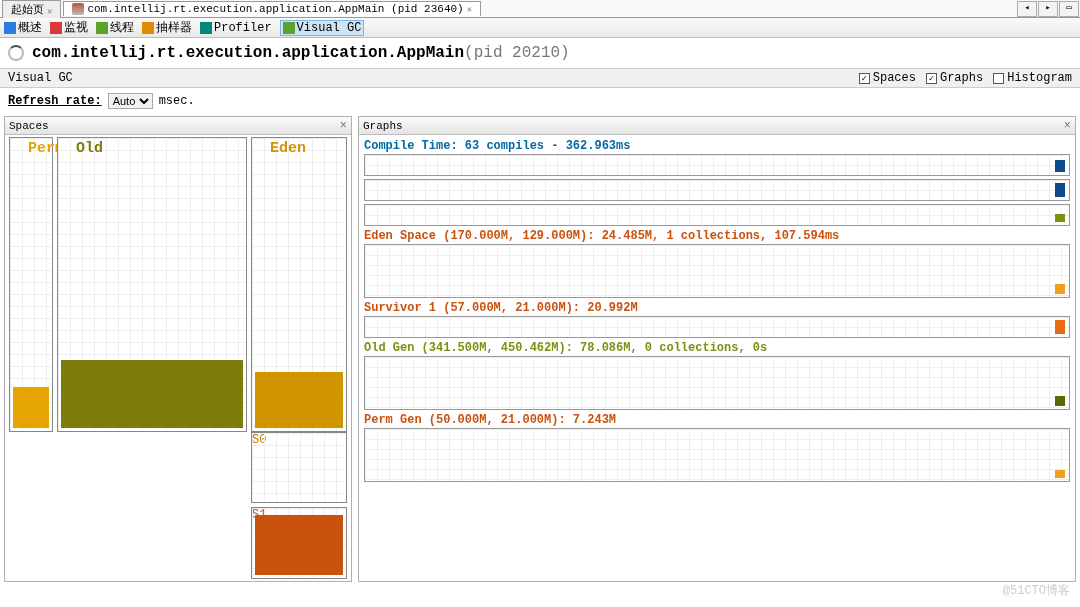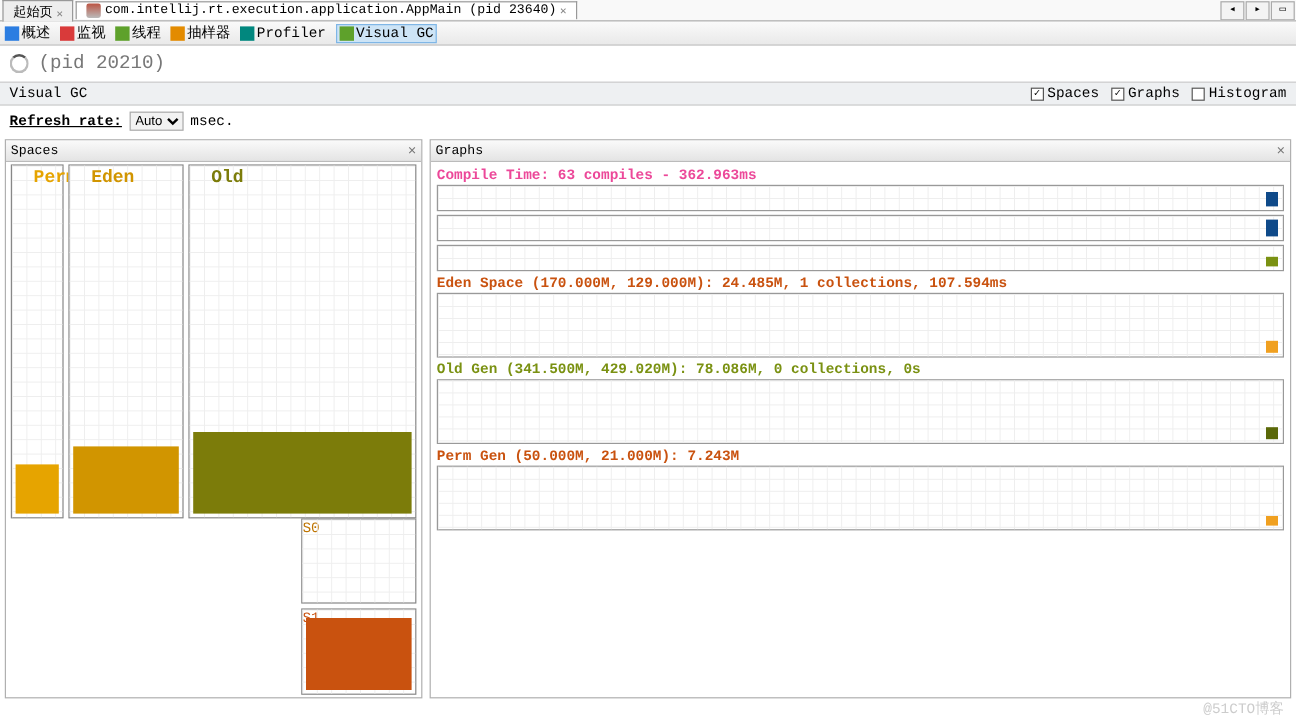--- a/index.html
+++ b/index.html
@@ -52,21 +52,21 @@
 .old-col  { flex: 1; }
 .eden-col { width: 96px; }
 .ss-col { width: 96px; margin-left: auto; display: flex; flex-direction: column; gap: 4px; }
 .ss-cell { flex: 1; border: 1px solid #888; position: relative; }
 .graphs-body { flex: 1; padding: 4px 5px; display: flex; flex-direction: column; gap: 3px; overflow: hidden; }
 .graph-item { display: flex; flex-direction: column; }
 .glabel { font-family: "Courier New", monospace; font-size: 12px; font-weight: bold; padding-bottom: 1px; }
 .gbox { border: 1px solid #999; position: relative; background: #fff; }
 .gbox .grid { background-size: 12px 10px; }
 .spike { position: absolute; right: 4px; bottom: 3px; width: 10px; }
-.c-blue { color: #ec4899; } .bg-blue { background: #0f4a8a; }
+.c-blue { color: #0369a1; } .bg-blue { background: #0f4a8a; }
 .c-olive { color: #7a9112; } .bg-olive { background: #7a9112; }
 .c-orange { color: #c9520f; } .bg-orange { background: #f0a020; } .bg-orange2 { background: #e86c18; } .bg-darkolive { background: #5a6808; }
 .watermark { position: absolute; right: 10px; bottom: 8px; color: #ccc; font-size: 12px; }
 .java-ico { width: 12px; height: 12px; background: linear-gradient(#b54,#bbb); display: inline-block; border-radius: 2px; }
 </style>
 </head>
 <body>
 
 <div class="tabbar">
   <div class="tab">
@@ -107,20 +107,21 @@
       <span>Profiler</span>
     </div>
   <div class="tbitem active">
       <span class="tico green"></span>
       <span>Visual GC</span>
     </div>
 </div>
 
 <div class="apptitle">
   <span class="spin"></span>
+  <span class="bold">com.intellij.rt.execution.application.AppMain</span>
   <span class="pid"> (pid 20210)</span>
 </div>
 
 <div class="subbar">
   <span>Visual GC</span>
   <div class="right">
     <div class="chk">
         <span class="box">✓</span>
         <span>Spaces</span>
       </div>
@@ -148,30 +149,30 @@
       <span>Spaces</span>
       <span class="x">×</span>
     </div>
     <div class="spaces-body">
       <div class="sp-row1">
         <div class="sp-cell perm-col">
           <div class="grid"></div>
           <span class="lbl c-perm">Perm</span>
           <div class="fill f-perm" style="height:14%"></div>
         </div>
+        <div class="sp-cell old-col">
+          <div class="grid"></div>
+          <span class="lbl c-old">Old</span>
+          <div class="fill f-old" style="height:23%"></div>
+        </div>
         <div class="sp-cell eden-col">
           <div class="grid"></div>
           <span class="lbl c-eden">Eden</span>
           <div class="fill f-eden" style="height:19%"></div>
         </div>
-        <div class="sp-cell old-col">
-          <div class="grid"></div>
-          <span class="lbl c-old">Old</span>
-          <div class="fill f-old" style="height:23%"></div>
-        </div>
       </div>
       <div class="sp-row2">
         <div class="ss-col">
           <div class="ss-cell">
             <div class="grid"></div>
             <span class="lbl c-s0">S0</span>
           </div>
           <div class="ss-cell">
             <div class="grid"></div>
             <span class="lbl c-s1">S1</span>
@@ -208,21 +209,28 @@
           </div>
         </div>
         <div class="graph-item">
           <div class="glabel c-orange">Eden Space (170.000M, 129.000M): 24.485M, 1 collections, 107.594ms</div>
           <div class="gbox" style="height: 54px;">
             <div class="grid"></div>
             <div class="spike bg-orange" style="height: 10px;"></div>
           </div>
         </div>
         <div class="graph-item">
-          <div class="glabel c-olive">Old Gen (341.500M, 429.020M): 78.086M, 0 collections, 0s</div>
+          <div class="glabel c-orange">Survivor 1 (57.000M, 21.000M): 20.992M</div>
+          <div class="gbox" style="height: 22px;">
+            <div class="grid"></div>
+            <div class="spike bg-orange2" style="height: 14px;"></div>
+          </div>
+        </div>
+        <div class="graph-item">
+          <div class="glabel c-olive">Old Gen (341.500M, 450.462M): 78.086M, 0 collections, 0s</div>
           <div class="gbox" style="height: 54px;">
             <div class="grid"></div>
             <div class="spike bg-darkolive" style="height: 10px;"></div>
           </div>
         </div>
         <div class="graph-item">
           <div class="glabel c-orange">Perm Gen (50.000M, 21.000M): 7.243M</div>
           <div class="gbox" style="height: 54px;">
             <div class="grid"></div>
             <div class="spike bg-orange" style="height: 8px;"></div>

